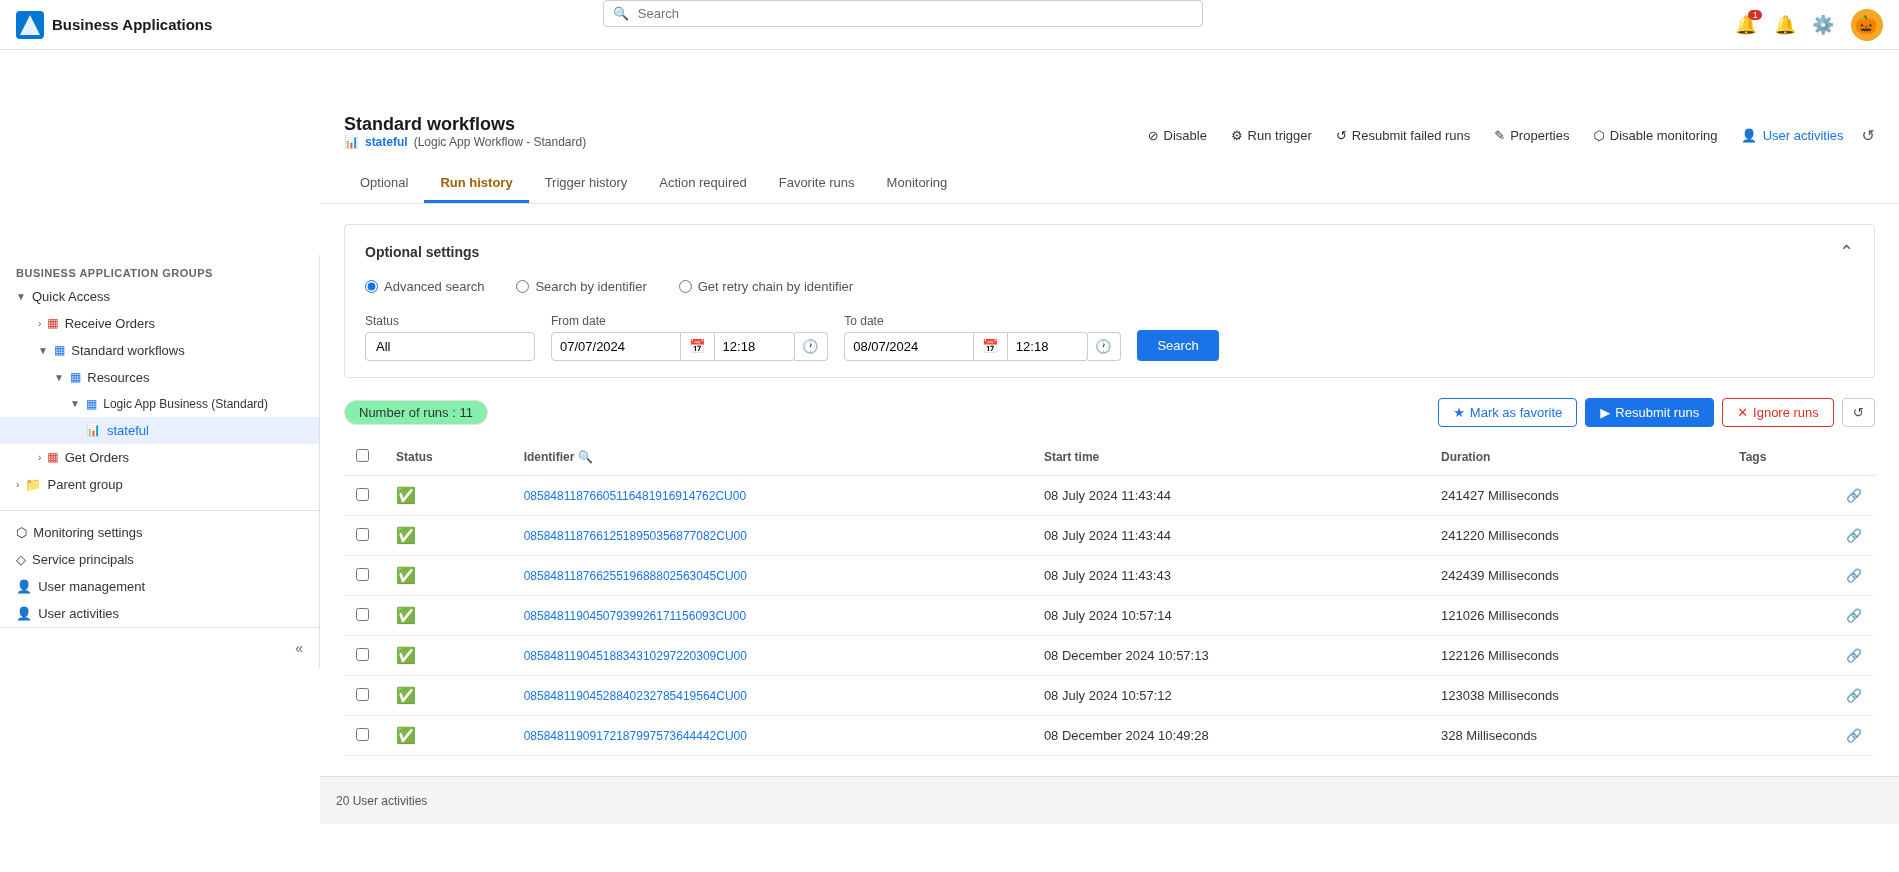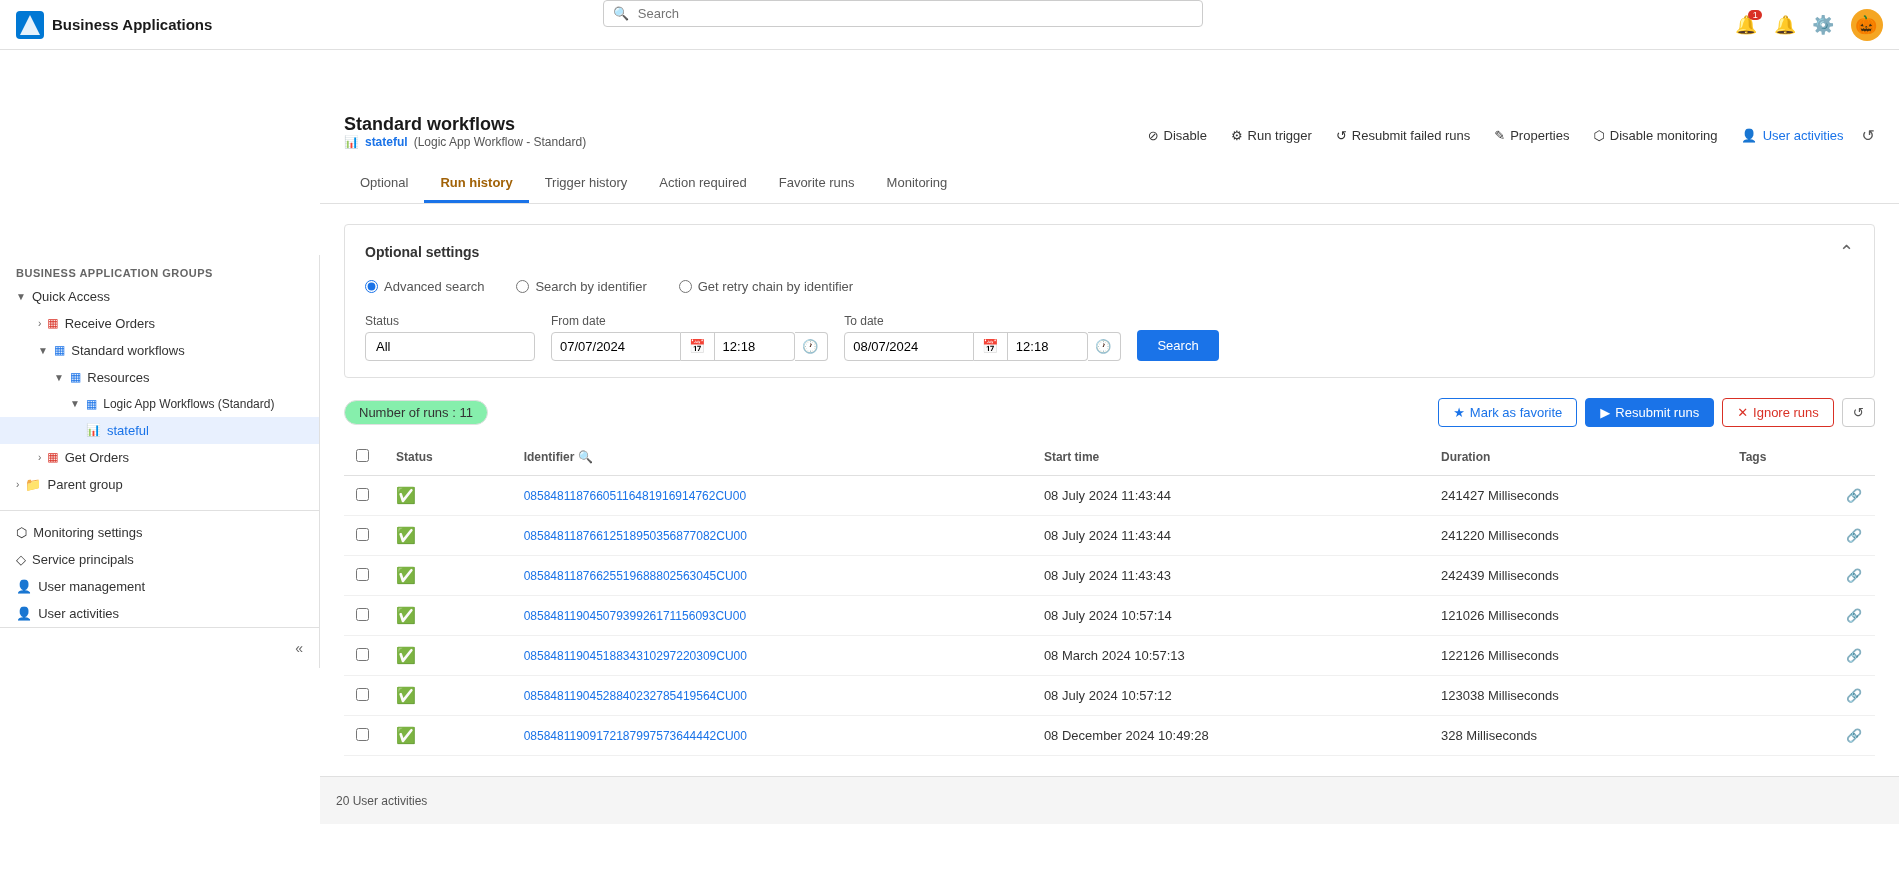--- a/index.html
+++ b/index.html
@@ -158,21 +158,21 @@
       <span class="indent2"></span>
       <span class="chevron">▼</span>
       <span style="color:#1a73e8;font-size:12px;">▦</span>
       <span>Resources</span>
     </div>
 
     <div class="sidebar-item">
       <span class="indent3"></span>
       <span class="chevron">▼</span>
       <span style="color:#1a73e8;font-size:12px;">▦</span>
-      <span style="font-size:12px;">Logic App Workflows (Standard)</span>
+      <span style="font-size:12px;">Logic App Business (Standard)</span>
     </div>
 
     <div class="sidebar-item active">
       <span class="indent4"></span>
       <span style="color:#1a73e8;font-size:12px;">📊</span>
       <span>stateful</span>
     </div>
 
     <div class="sidebar-item">
       <span class="indent1"></span>
@@ -400,21 +400,21 @@
       <td><a class="identifier-link">08584811904507939926171156093CU00</a></td>
       <td>08 July 2024 10:57:14</td>
       <td>121026 Milliseconds</td>
       <td></td>
       <td><span class="link-icon">🔗</span></td>
     </tr>
               <tr>
       <td><input type="checkbox" class="checkbox" style=""></td>
       <td><span class="status-icon">✅</span></td>
       <td><a class="identifier-link">08584811904518834310297220309CU00</a></td>
-      <td>08 March 2024 10:57:13</td>
+      <td>08 December 2024 10:57:13</td>
       <td>122126 Milliseconds</td>
       <td></td>
       <td><span class="link-icon">🔗</span></td>
     </tr>
               <tr>
       <td><input type="checkbox" class="checkbox" style=""></td>
       <td><span class="status-icon">✅</span></td>
       <td><a class="identifier-link">08584811904528840232785419564CU00</a></td>
       <td>08 July 2024 10:57:12</td>
       <td>123038 Milliseconds</td>

